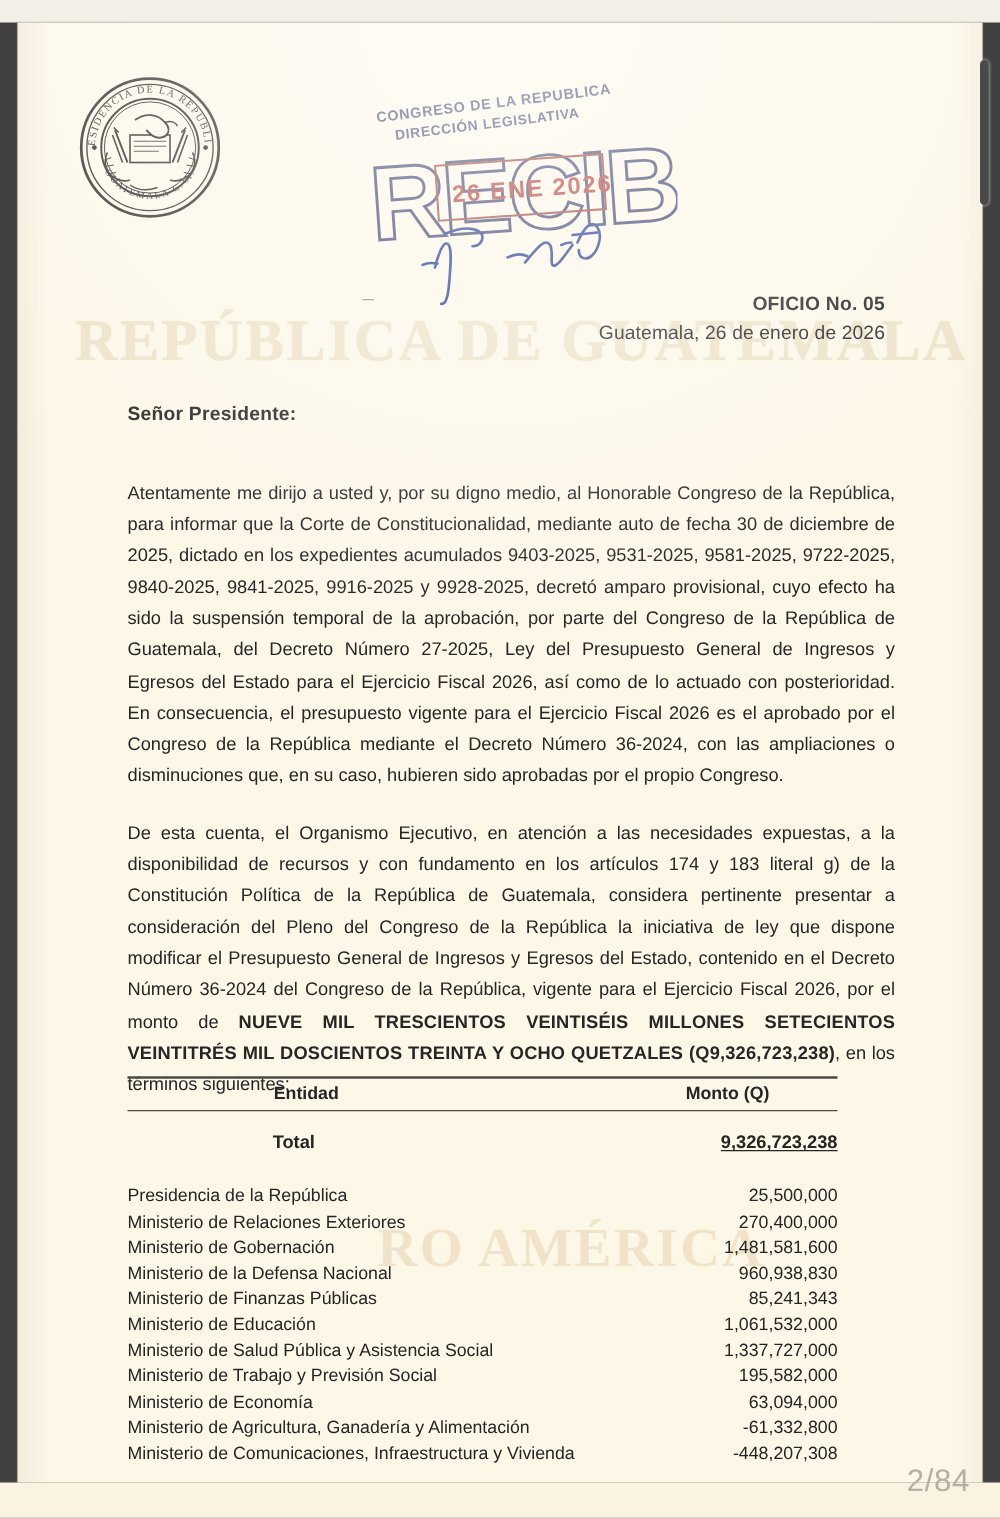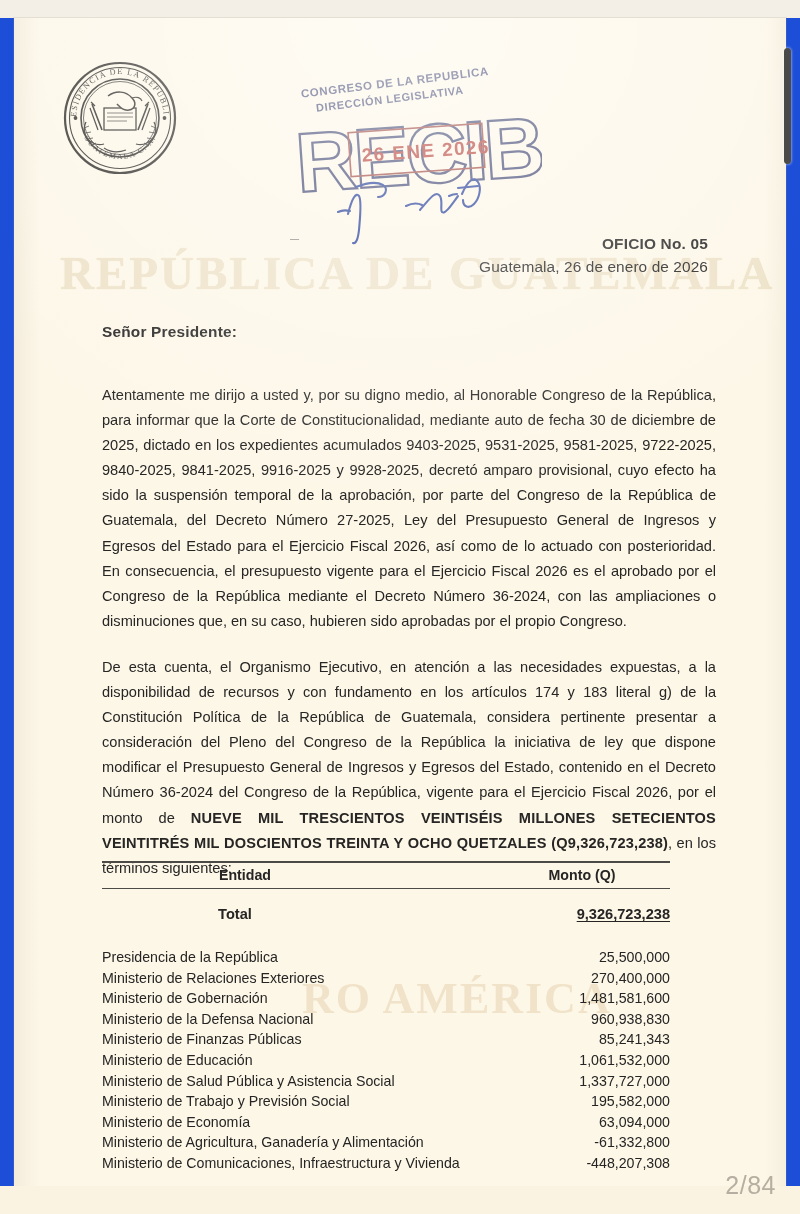--- a/index.html
+++ b/index.html
@@ -14,21 +14,21 @@
     position: relative;
     overflow: hidden;
     font-family: "Liberation Sans", sans-serif;
     -webkit-font-smoothing: antialiased;
   }
 
   
   #viewer {
     position: absolute;
     inset: 0;
-    background: #1d4ed8;
+    background: #404040;
     margin-top: 18px;
   }
   #page-sheet {
     position: absolute;
     left: 14px;
     top: 0;
     width: 772px;
     height: 1168px;
     background: #fdf7e8;
     box-shadow: 0 0 0 1px rgba(160,150,125,.18);

